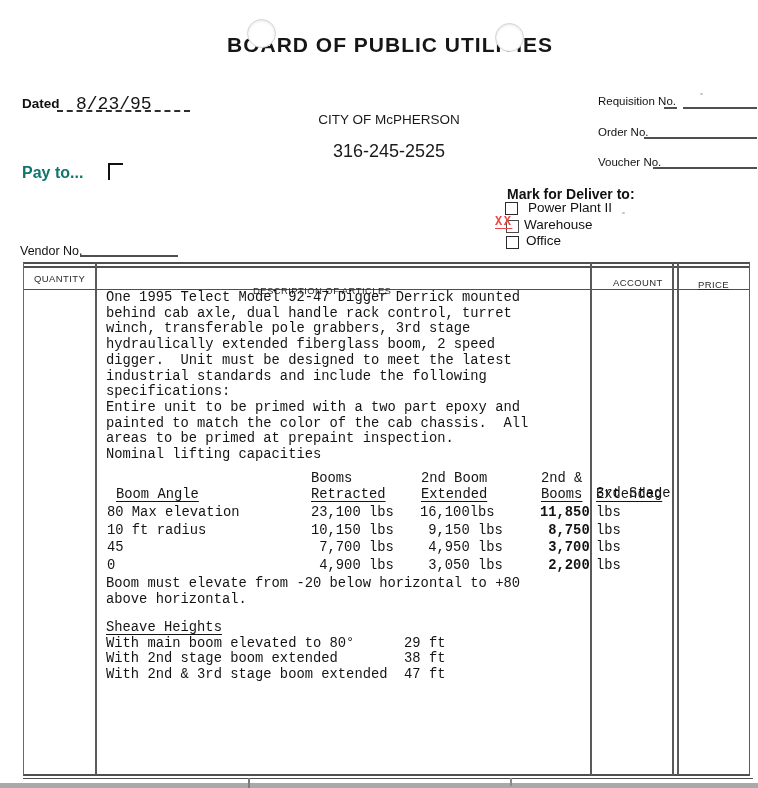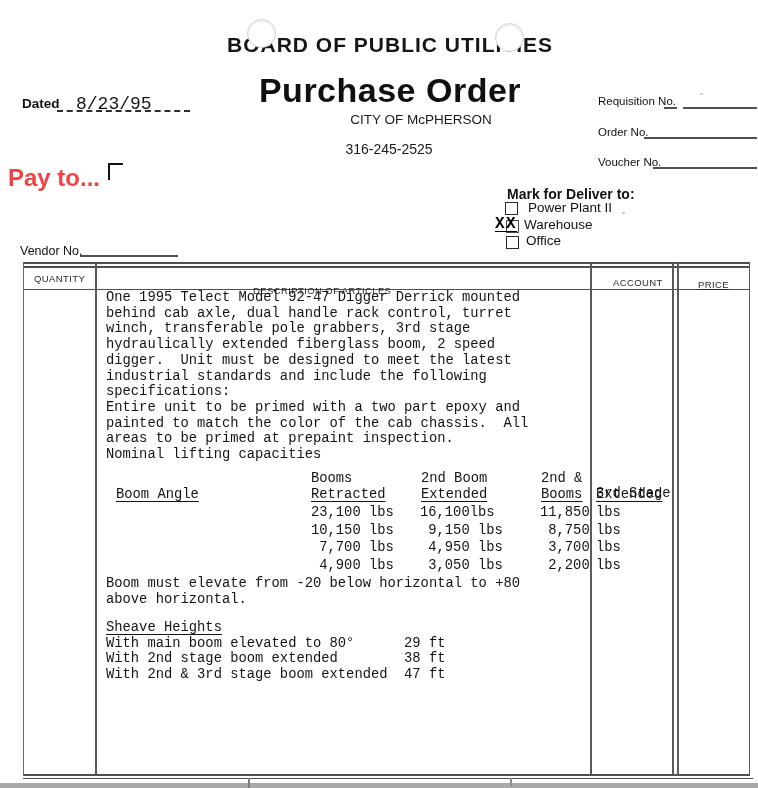--- a/index.html
+++ b/index.html
@@ -20,52 +20,51 @@
   .typed{font-size:13.8px;line-height:15.7px;}
   .cap{font-size:13.8px;line-height:17.5px;}
 </style>
 </head>
 <body>
 
 <div class="page">
 
   <div class="abs sans b" style="left:390px;top:33px;transform:translateX(-50%);font-size:21px;letter-spacing:1px;color:#161616;">BOARD OF PUBLIC UTILITIES</div>
 
-  <div class="abs sans b" style="left:390px;top:71px;transform:translateX(-50%);font-size:34px;letter-spacing:0.5px;color:#101010;">Purchase Order</div>
 
-  <div class="abs sans" style="left:389px;top:112px;transform:translateX(-50%);font-size:13.5px;color:#1a1a1a;margin-left:32px;">CITY OF McPHERSON</div>
-  <div class="abs sans" style="left:389px;top:141px;transform:translateX(-50%);font-size:14px;color:#1a1a1a;">316-245-2525</div>
+  <div class="abs sans" style="left:389px;top:112px;transform:translateX(-50%);font-size:13.5px;color:#1a1a1a;">CITY OF McPHERSON</div>
+  <div class="abs sans" style="left:389px;top:141px;transform:translateX(-50%);font-size:18px;color:#1a1a1a;">316-245-2525</div>
 
   <div class="abs punch" style="left:247px;top:19px;width:27px;height:27px;"></div>
   <div class="abs punch" style="left:495px;top:23px;width:27px;height:27px;"></div>
 
   <div class="abs sans b" style="left:22px;top:96px;font-size:13.5px;">Dated</div>
   <div class="abs" style="left:57px;top:100px;width:133px;height:10px;border-bottom:2px dashed #2d2d2d;"></div>
   <div class="abs mono" style="left:76px;top:94px;font-size:18px;">8/23/95</div>
 
   <div class="abs sans" style="left:598px;top:95px;font-size:11.5px;">Requisition No.</div>
   <div class="abs hline" style="left:664px;top:107px;width:13px;"></div>
   <div class="abs hline" style="left:683px;top:107px;width:74px;"></div>
 
   <div class="abs sans" style="left:598px;top:126px;font-size:11.5px;">Order No.</div>
   <div class="abs hline" style="left:644px;top:137px;width:113px;"></div>
 
   <div class="abs sans" style="left:598px;top:156px;font-size:11.5px;">Voucher No.</div>
   <div class="abs hline" style="left:653px;top:167px;width:104px;"></div>
 
-  <div class="abs sans b" style="left:8px;top:164px;font-size:24px;color:#ef4444;">Pay to...</div>
+  <div class="abs sans b" style="left:22px;top:164px;font-size:16px;color:#0f766e;">Pay to...</div>
   <div class="abs" style="left:108px;top:163px;width:13px;height:15px;border-top:2.5px solid #111;border-left:2.5px solid #111;"></div>
 
   <div class="abs sans b" style="left:507px;top:186px;font-size:14px;">Mark for Deliver to:</div>
 
   <div class="abs box" style="left:505px;top:202px;"></div>
   <div class="abs sans" style="left:528px;top:200px;font-size:13.5px;">Power Plant II</div>
 
   <div class="abs box" style="left:506px;top:220px;border-color:#4a4a4a;"></div>
-  <div class="abs mono b u" style="left:495px;top:215px;font-size:16px;letter-spacing:1.5px;color:#000000;">XX</div>
+  <div class="abs mono b u" style="left:495px;top:215px;font-size:12px;letter-spacing:1.5px;color:#ef4444;">XX</div>
   <div class="abs sans" style="left:524px;top:217px;font-size:13.5px;">Warehouse</div>
 
   <div class="abs box" style="left:506px;top:236px;"></div>
   <div class="abs sans" style="left:526px;top:233px;font-size:13.5px;">Office</div>
 
   <div class="abs sans" style="left:20px;top:244px;font-size:12.5px;">Vendor No.</div>
   <div class="abs hline" style="left:80px;top:255px;width:98px;"></div>
 
   <div class="abs hline" style="left:23px;top:262px;width:727px;"></div>
   <div class="abs hline" style="left:23px;top:266px;width:727px;"></div>
@@ -100,29 +99,33 @@
   <div class="abs mono typed u" style="left:116px;top:487px;">Boom Angle</div>
   <div class="abs mono typed" style="left:311px;top:471px;">Booms</div>
   <div class="abs mono typed u" style="left:311px;top:487px;">Retracted</div>
   <div class="abs mono typed" style="left:421px;top:471px;">2nd Boom</div>
   <div class="abs mono typed u" style="left:421px;top:487px;">Extended</div>
   <div class="abs mono typed" style="left:541px;top:471px;text-align:center;">2nd &amp;</div>
   <div class="abs mono typed u" style="left:541px;top:487px;">Booms</div>
   <div class="abs mono typed" style="left:596px;top:486px;">3rd Stage</div>
   <div class="abs mono typed u" style="left:596px;top:487px;">Extended</div>
 
+  <div class="abs mono pre cap" style="left:107px;top:504px;">80 Max elevation
+10 ft radius
+45
+0</div>
   <div class="abs mono pre cap" style="left:311px;top:504px;">23,100 lbs
 10,150 lbs
  7,700 lbs
  4,900 lbs</div>
   <div class="abs mono pre cap" style="left:420px;top:504px;">16,100lbs
  9,150 lbs
  4,950 lbs
  3,050 lbs</div>
-  <div class="abs mono pre cap" style="left:540px;top:504px;">11,850
+  <div class="abs mono pre cap" style="left:540px;top:504px;font-weight:bold;">11,850
  8,750
  3,700
  2,200</div>
   <div class="abs mono pre cap" style="left:596px;top:504px;">lbs
 lbs
 lbs
 lbs</div>
 
   <div class="abs mono pre typed" style="left:106px;top:576px;">Boom must elevate from -20 below horizontal to +80
 above horizontal.</div>

